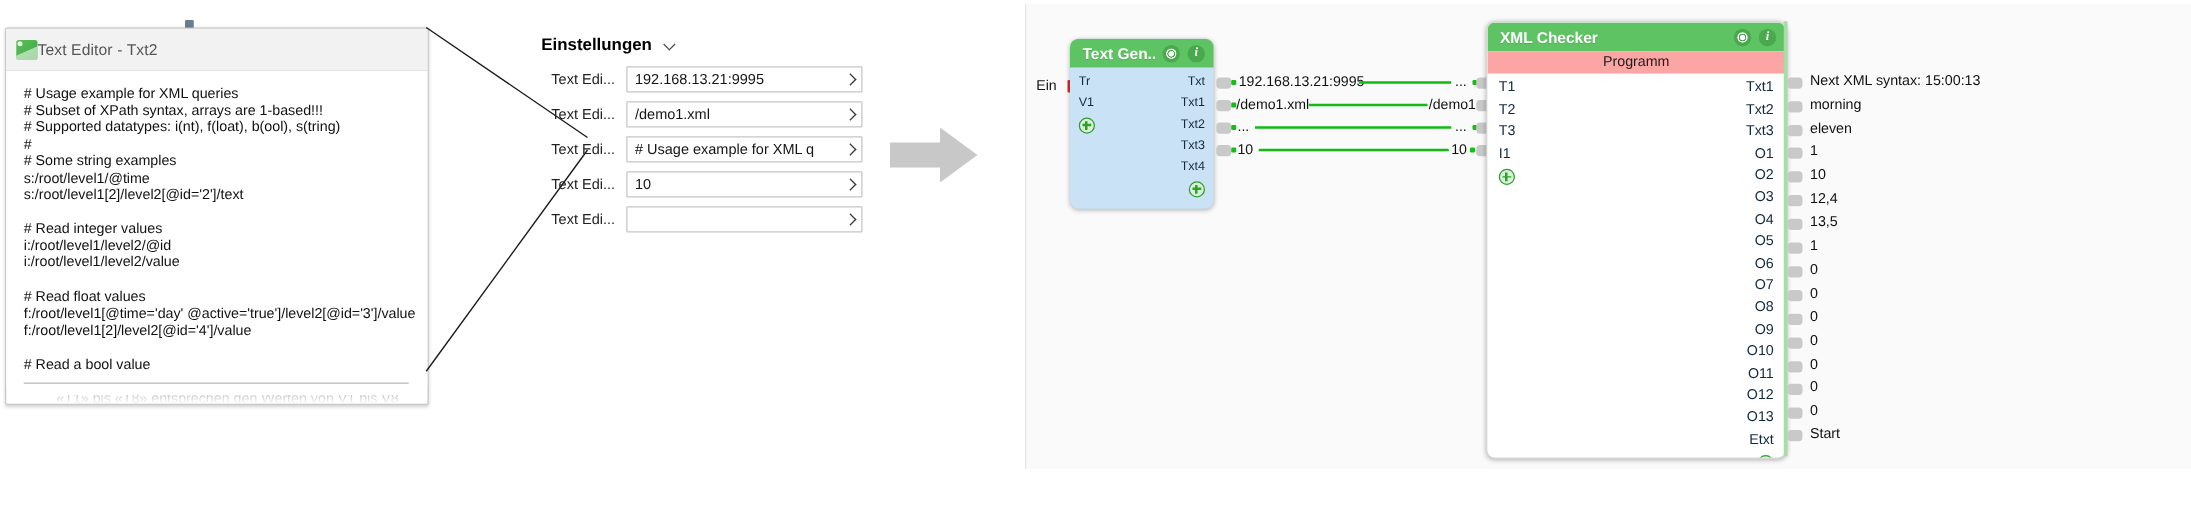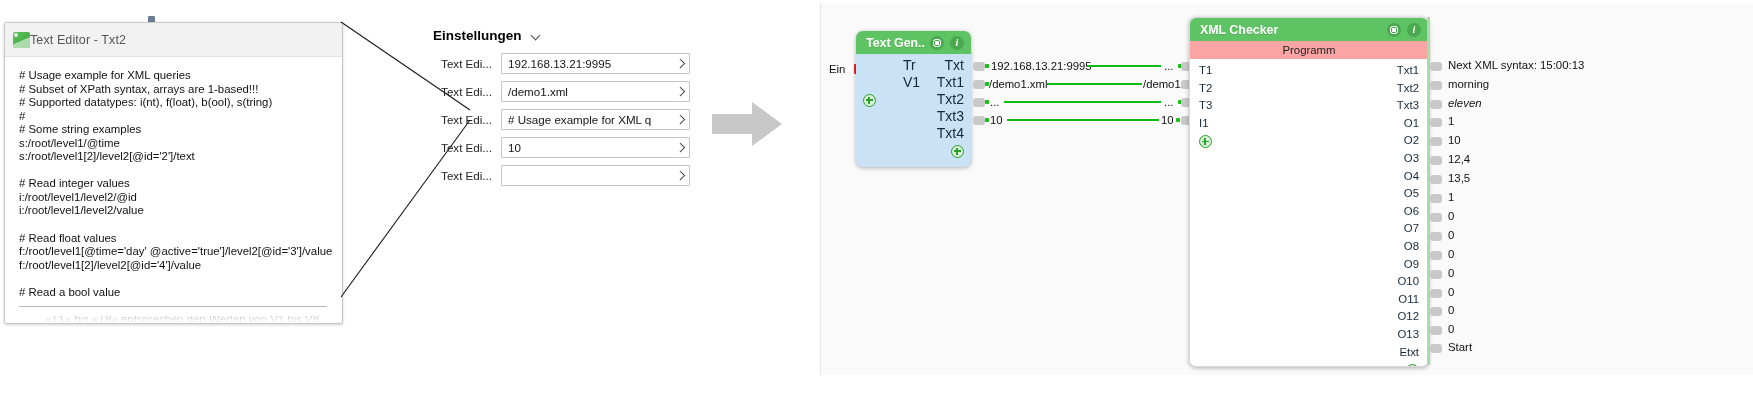--- a/index.html
+++ b/index.html
@@ -136,21 +136,21 @@
     width:8px;height:8px;border-radius:50%;
     background:radial-gradient(circle,#ffffff 0 2.1px,#4aa94f 2.4px 3px,#ffffff 3.2px 100%);
     box-shadow:0 0 0 .6px #ffffff inset;
   }
 
   
   #node-textgen{left:35px;top:28px;width:115px;height:136px;background:#c9e2f5;}
   #node-textgen .node-body{position:relative;height:113px;}
   .tg-left{position:absolute;left:7px;top:3px;}
   .tg-right{position:absolute;right:7px;top:3px;text-align:right;}
-  .port-row{height:17px;line-height:17px;font-size:14px;color:#13293d;white-space:nowrap;margin-left:40px;}
+  .port-row{height:17px;line-height:17px;font-size:10px;color:#13293d;white-space:nowrap;}
   .plus-circ{
     width:11px;height:11px;border-radius:50%;border:1.3px solid #2aa12a;
     position:relative;margin-top:3px;background:#d8f0d8;
   }
   .plus-circ:before,.plus-circ:after{
     content:"";position:absolute;background:#2aa12a;
   }
   .plus-circ:before{left:2px;top:4.4px;width:7px;height:1.4px;}
   .plus-circ:after{top:2px;left:4.4px;height:7px;width:1.4px;}
 
@@ -389,21 +389,21 @@
       </div>
     </div>
   </div>
   <div id="xc-green-edge"></div>
 
   <div class="nub abs" style="left:609px;top:59px;"></div>
   <div class="res-row" style="left:627px;top:57px;">Next XML syntax: 15:00:13</div>
   <div class="nub abs" style="left:609px;top:78px;"></div>
   <div class="res-row" style="left:627px;top:76px;">morning</div>
   <div class="nub abs" style="left:609px;top:97px;"></div>
-  <div class="res-row" style="left:627px;top:95px;font-style:italic;">eleven</div>
+  <div class="res-row" style="left:627px;top:95px;">eleven</div>
   <div class="nub abs" style="left:609px;top:115px;"></div>
   <div class="res-row" style="left:627px;top:113px;">1</div>
   <div class="nub abs" style="left:609px;top:134px;"></div>
   <div class="res-row" style="left:627px;top:132px;">10</div>
   <div class="nub abs" style="left:609px;top:153px;"></div>
   <div class="res-row" style="left:627px;top:151px;">12,4</div>
   <div class="nub abs" style="left:609px;top:172px;"></div>
   <div class="res-row" style="left:627px;top:170px;">13,5</div>
   <div class="nub abs" style="left:609px;top:191px;"></div>
   <div class="res-row" style="left:627px;top:189px;">1</div>

